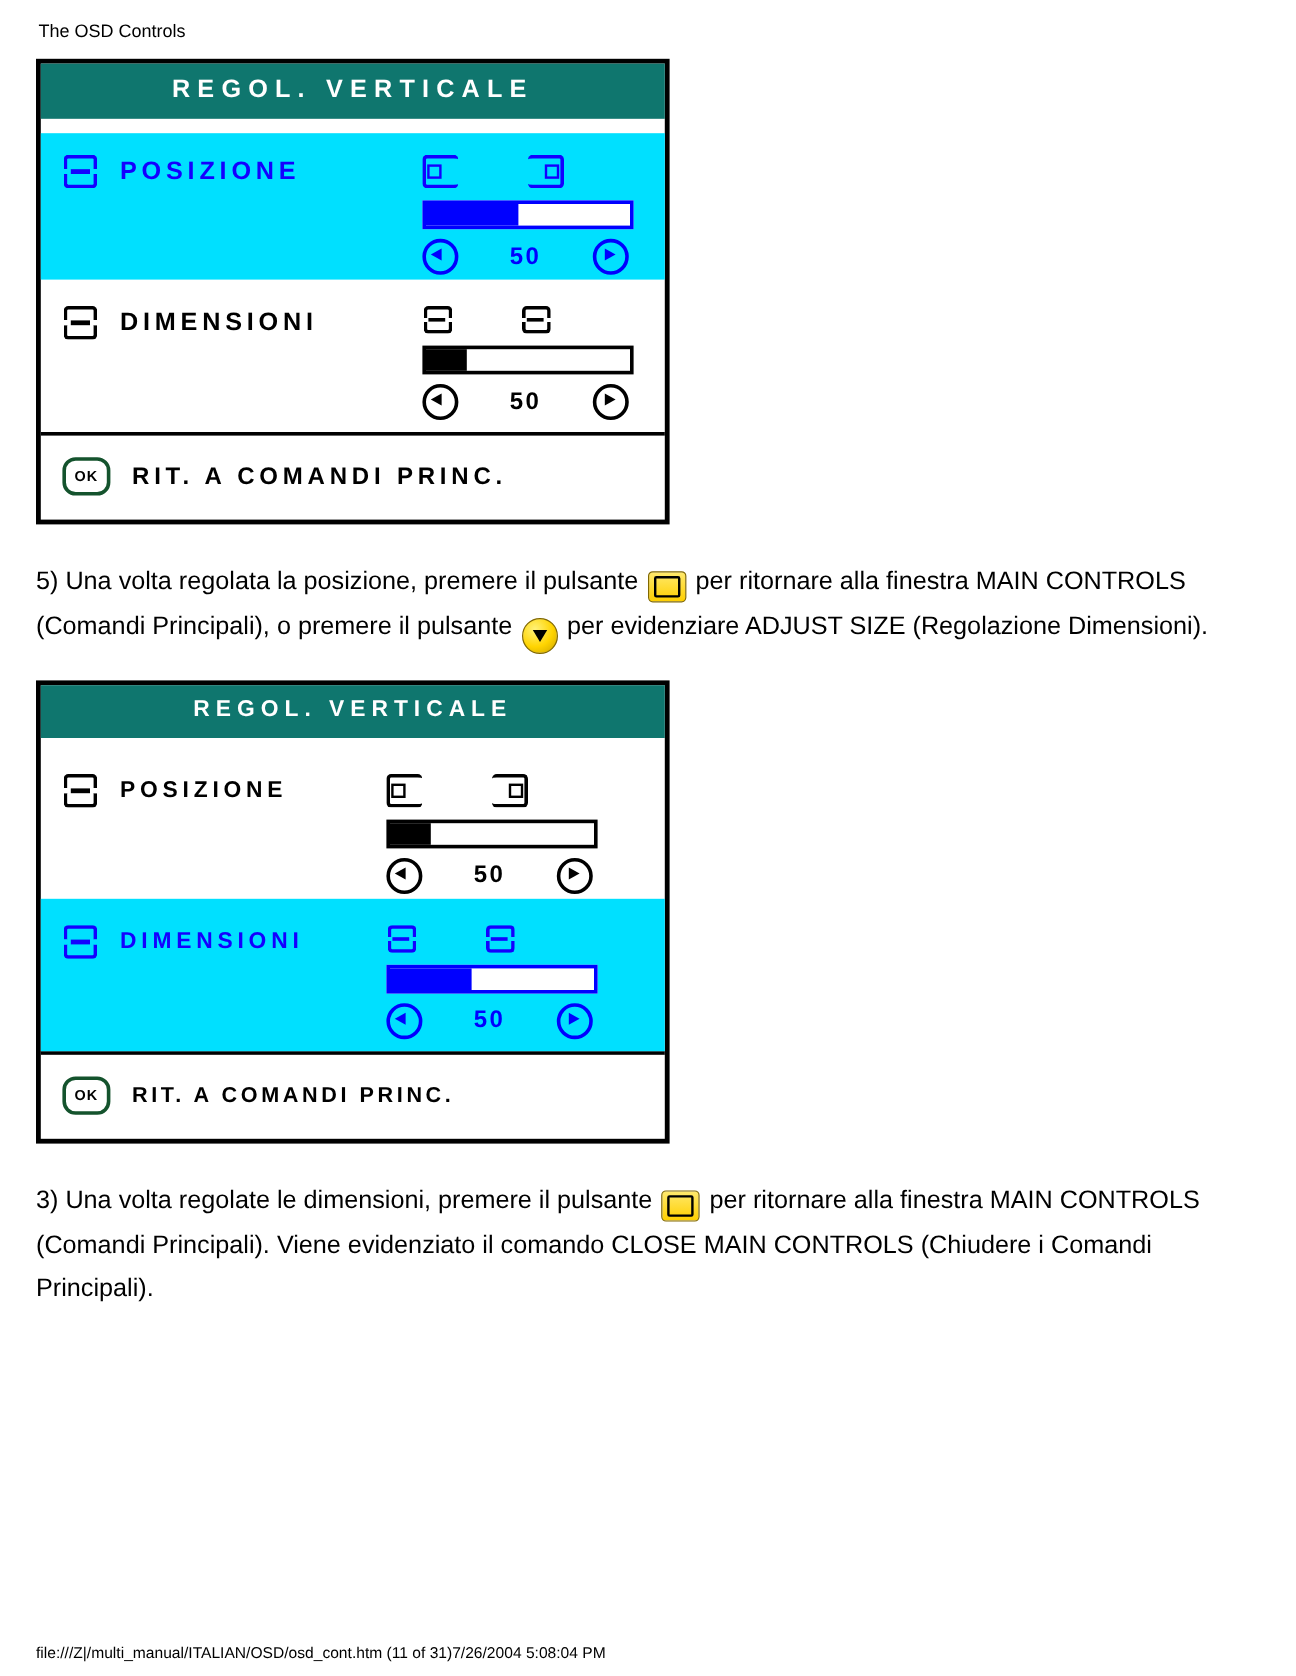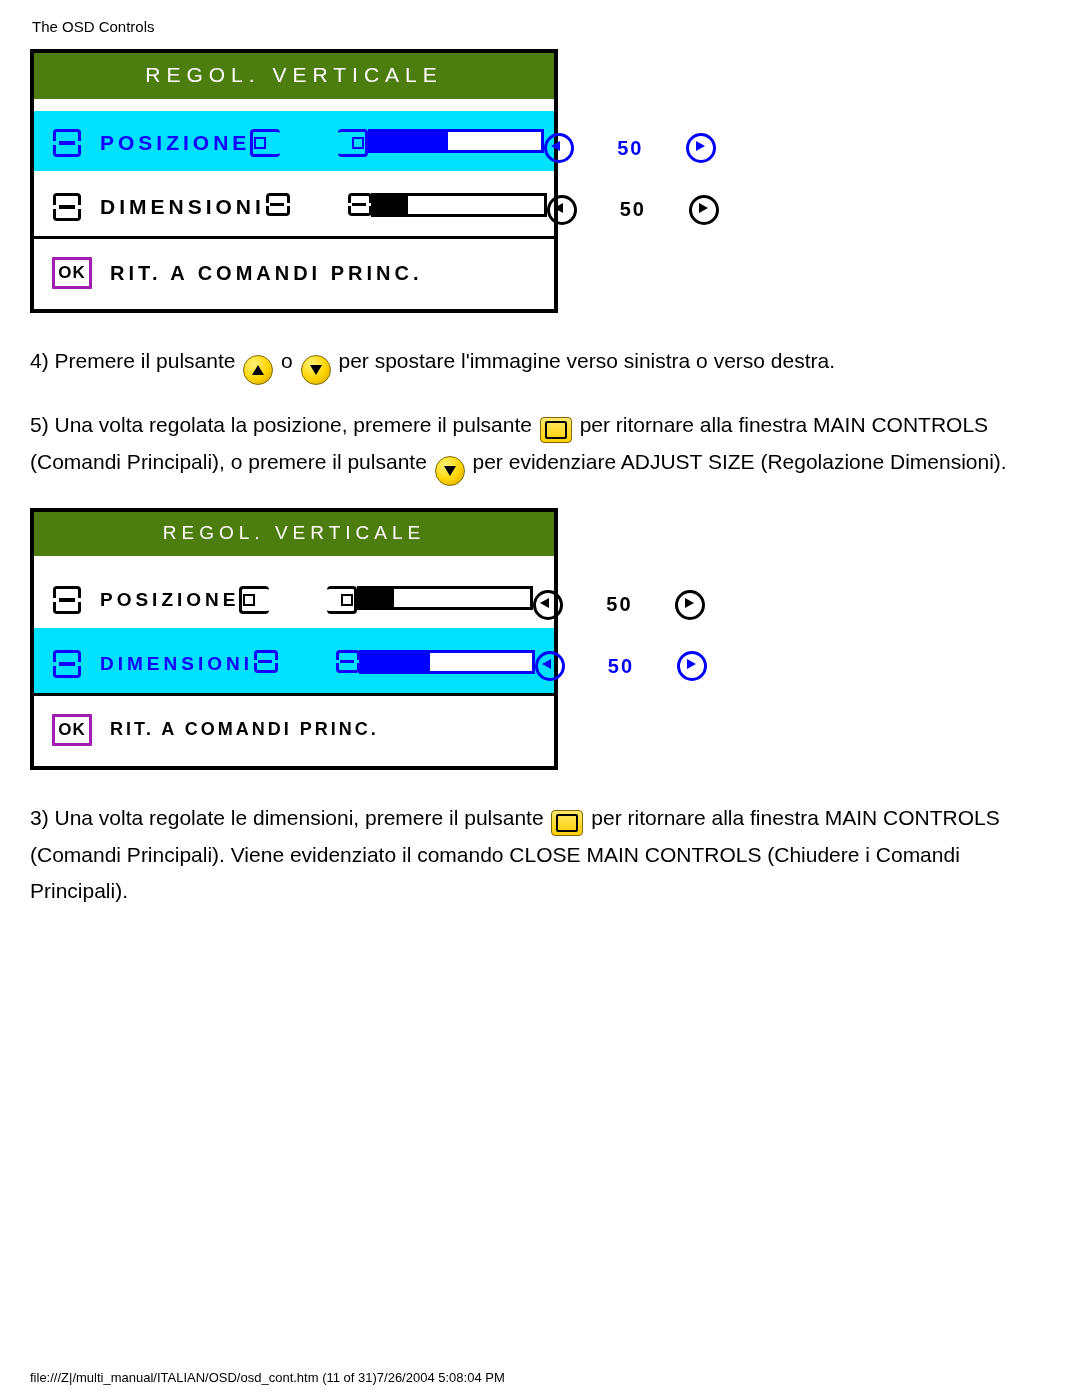--- a/index.html
+++ b/index.html
@@ -2,21 +2,21 @@
 <html><head>
 <meta charset="utf-8">
 <style>
   html,body{margin:0;padding:0;background:#fff;}
   body{width:1080px;font-family:Helvetica,Arial,sans-serif;color:#000;}
   .page{padding:18px 46px 40px 30px;}
   .header-title{font-size:15px;margin:0 0 14px 2px;}
   
   .osd{border:4px solid #000;width:520px;background:#fff;margin-bottom:30px;}
   .osd.small{width:520px;}
-  .osd-titlebar{background:#4d7c0f;color:#fff;font-weight:normal;letter-spacing:6px;
+  .osd-titlebar{background:#0f766e;color:#fff;font-weight:bold;letter-spacing:6px;
     text-align:center;padding:10px 0 12px 0;font-size:21px;}
   .osd.small .osd-titlebar{font-size:19px;letter-spacing:5px;}
   .osd-body{padding:0;margin-top:12px;}
   .osd-divider{border-top:3px solid #000;}
   .osd-row{display:flex;align-items:flex-start;padding:14px 18px 6px 18px;position:relative;}
   .row-pos{padding-top:18px;padding-bottom:4px;}
   .row-dim{padding-top:22px;padding-bottom:10px;}
   .row-selected{background:#00E0FF;color:#1400ff;}
   .row-selected .osd-label,.row-selected .size-icon .bracket{color:#1400ff;}
   .row-selected .size-icon .bracket{border-color:#1400ff;}
@@ -54,39 +54,39 @@
   
   .nav{display:flex;align-items:center;gap:36px;font-weight:bold;font-size:20px;letter-spacing:2px;}
   .nav.sel{color:#0000ff;}
   .nav .val{width:40px;text-align:center;}
   .tri-btn{width:24px;height:24px;border:3px solid currentColor;border-radius:50%;position:relative;}
   .tri-btn .tri{position:absolute;width:0;height:0;top:5px;}
   .tri-btn.left .tri{border-top:5px solid transparent;border-bottom:5px solid transparent;border-right:9px solid currentColor;left:4px;}
   .tri-btn.right .tri{border-top:5px solid transparent;border-bottom:5px solid transparent;border-left:9px solid currentColor;left:7px;}
   
   .osd-footer{display:flex;align-items:center;gap:18px;padding:18px 18px 20px 18px;}
-  .ok-icon{width:34px;height:26px;border:3px solid #a21caf;border-radius:1px;display:flex;align-items:center;justify-content:center;font-weight:bold;font-size:17px;letter-spacing:1px;flex-shrink:0;}
+  .ok-icon{width:34px;height:26px;border:3px solid #14532d;border-radius:11px;display:flex;align-items:center;justify-content:center;font-weight:bold;font-size:12px;letter-spacing:1px;flex-shrink:0;}
   .footer-label{font-weight:bold;letter-spacing:4px;font-size:20px;}
   .osd.small .footer-label{font-size:18px;letter-spacing:3px;}
   
   p.instr{font-size:21px;line-height:1.75;margin:0 0 22px 0;max-width:980px;}
   
   .yb{display:inline-flex;width:28px;height:28px;background:radial-gradient(circle at 35% 30%,#fff27a,#ffd400 55%,#caa300);border:1px solid #816800;border-radius:50%;vertical-align:-7px;align-items:center;justify-content:center;position:relative;margin:0 2px;}
   .yb .g{position:relative;}
   .yb.up .g,.yb.down .g{width:0;height:0;}
   .yb.up .g{border-left:6px solid transparent;border-right:6px solid transparent;border-bottom:10px solid #000;}
   .yb.down .g{border-left:6px solid transparent;border-right:6px solid transparent;border-top:10px solid #000;}
   .yb.left .g{width:0;height:0;border-top:6px solid transparent;border-bottom:6px solid transparent;border-right:10px solid #000;}
   .yb.right .g{width:0;height:0;border-top:6px solid transparent;border-bottom:6px solid transparent;border-left:10px solid #000;}
   .yb.ok{width:30px;height:24px;border-radius:4px;background:linear-gradient(#ffe96c,#ffcf00);}
   .yb.ok .g{width:18px;height:14px;border:2px solid #000;border-radius:2px;display:flex;align-items:center;justify-content:center;font-size:8px;font-weight:bold;}
   
   .page-footer{font-size:13px;position:fixed;bottom:12px;left:30px;}
   
-  .right-stack{display:flex;flex-direction:row;}
+  .right-stack{display:flex;flex-direction:column;}
   
   .dim-icons{display:flex;gap:58px;margin-bottom:10px;color:inherit;}
 </style>
 </head>
 <body>
 
 <div class="page">
 
   <div class="header-title">The OSD Controls</div>
 
@@ -167,31 +167,20 @@
       </div>
 
       <div class="osd-divider"></div>
       <div class="osd-footer">
         <span class="ok-icon">OK</span>
         <span class="footer-label">RIT. A COMANDI PRINC.</span>
       </div>
     </div>
   </div>
 
-  <p class="instr">
-    <span>4) Premere il pulsante </span>
-    <span class="yb up">
-        <span class="g"></span>
-      </span>
-    <span> o </span>
-    <span class="yb down">
-        <span class="g"></span>
-      </span>
-    <span> per spostare l'immagine verso sinistra o verso destra.</span>
-  </p>
 
   <p class="instr">
     <span>5) Una volta regolata la posizione, premere il pulsante </span>
     <span class="yb ok">
         <span class="g"></span>
       </span>
     <span> per ritornare alla finestra MAIN CONTROLS (Comandi Principali), o premere il pulsante </span>
     <span class="yb down">
         <span class="g"></span>
       </span>

